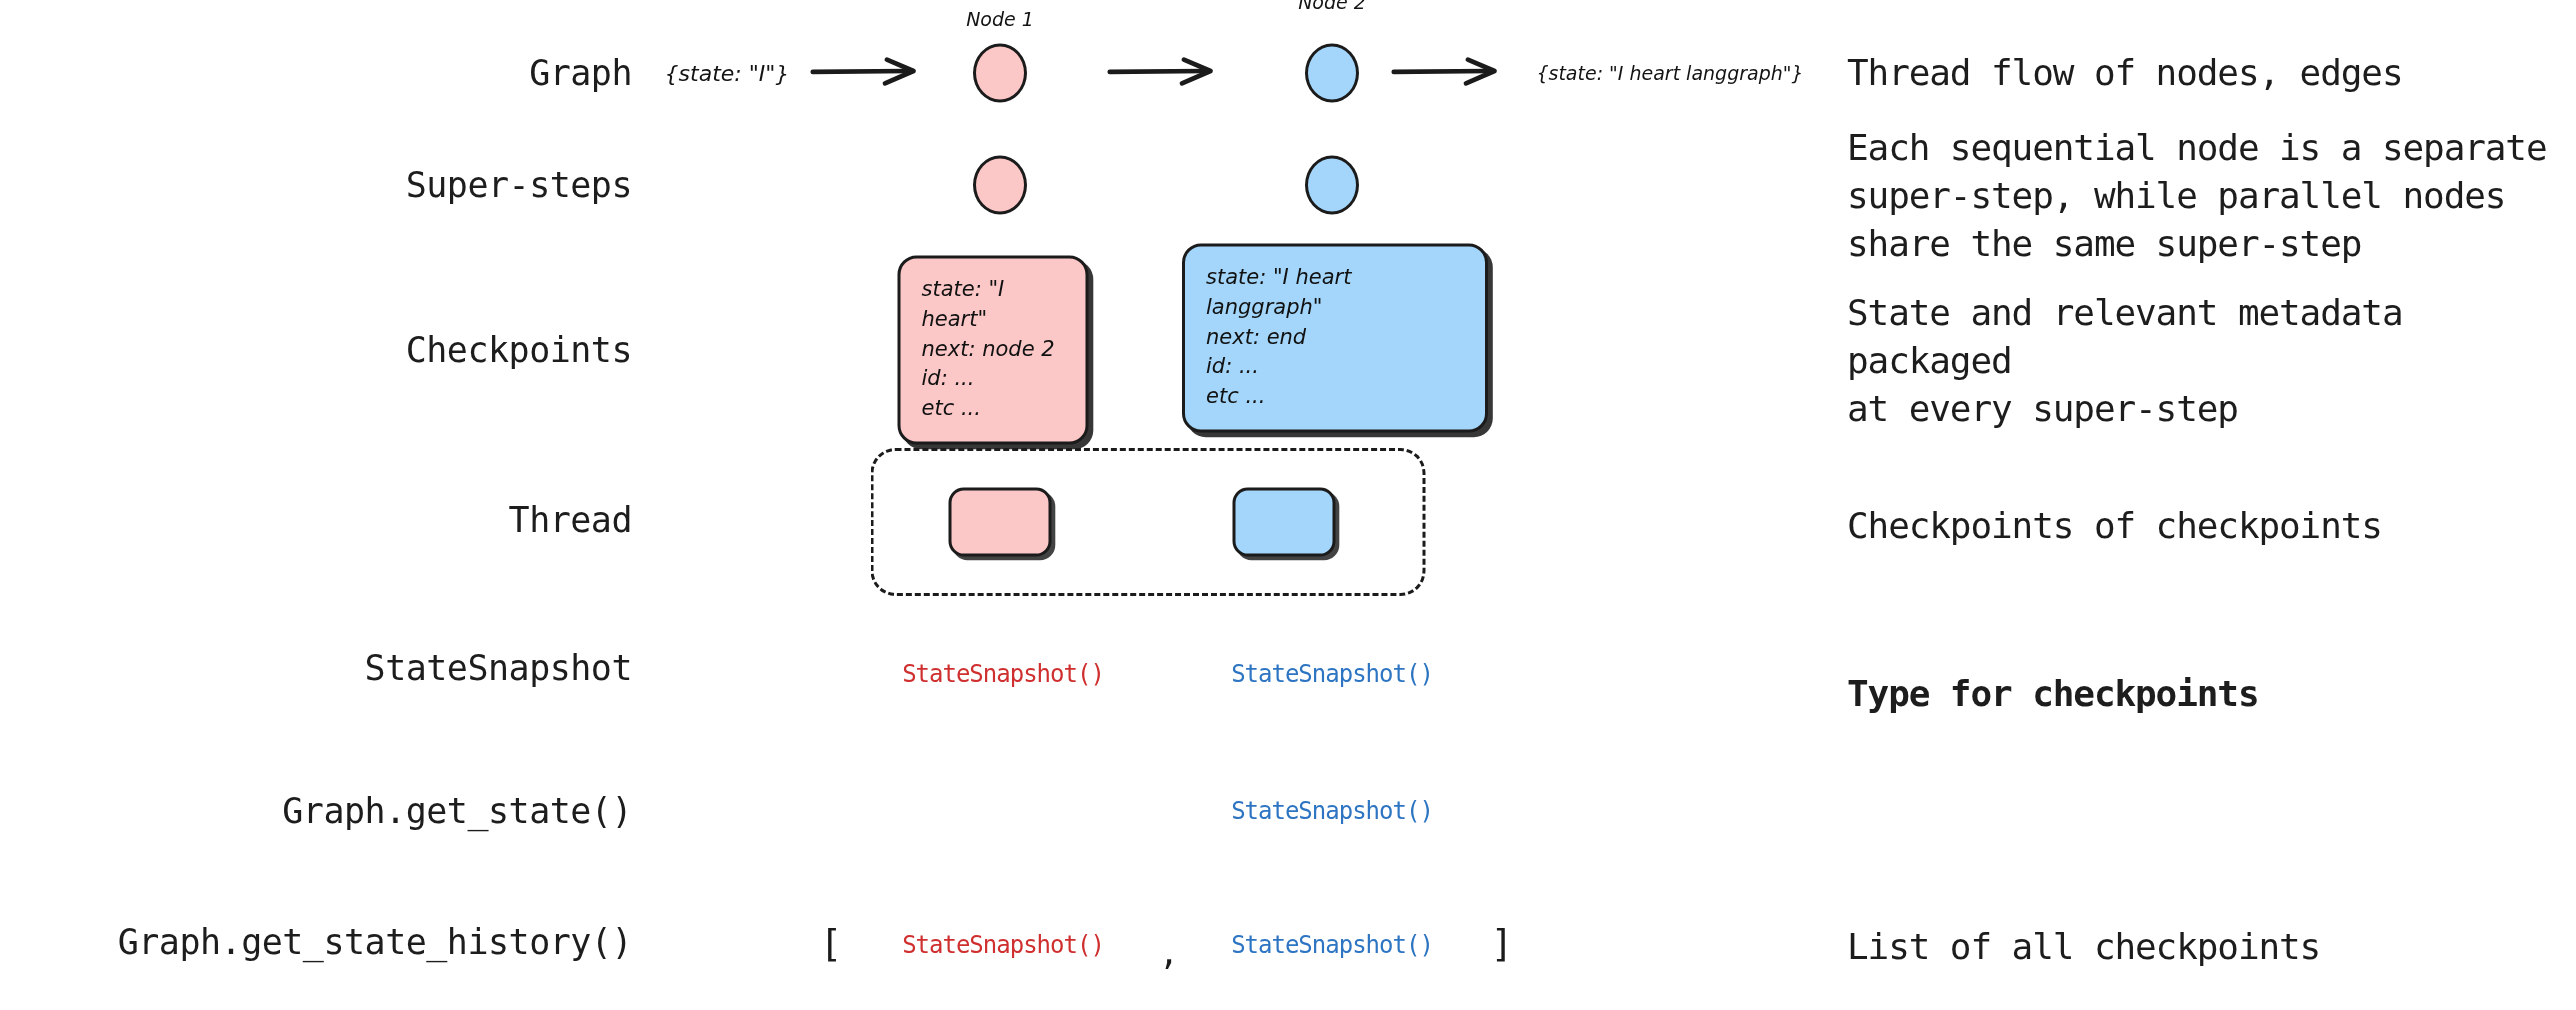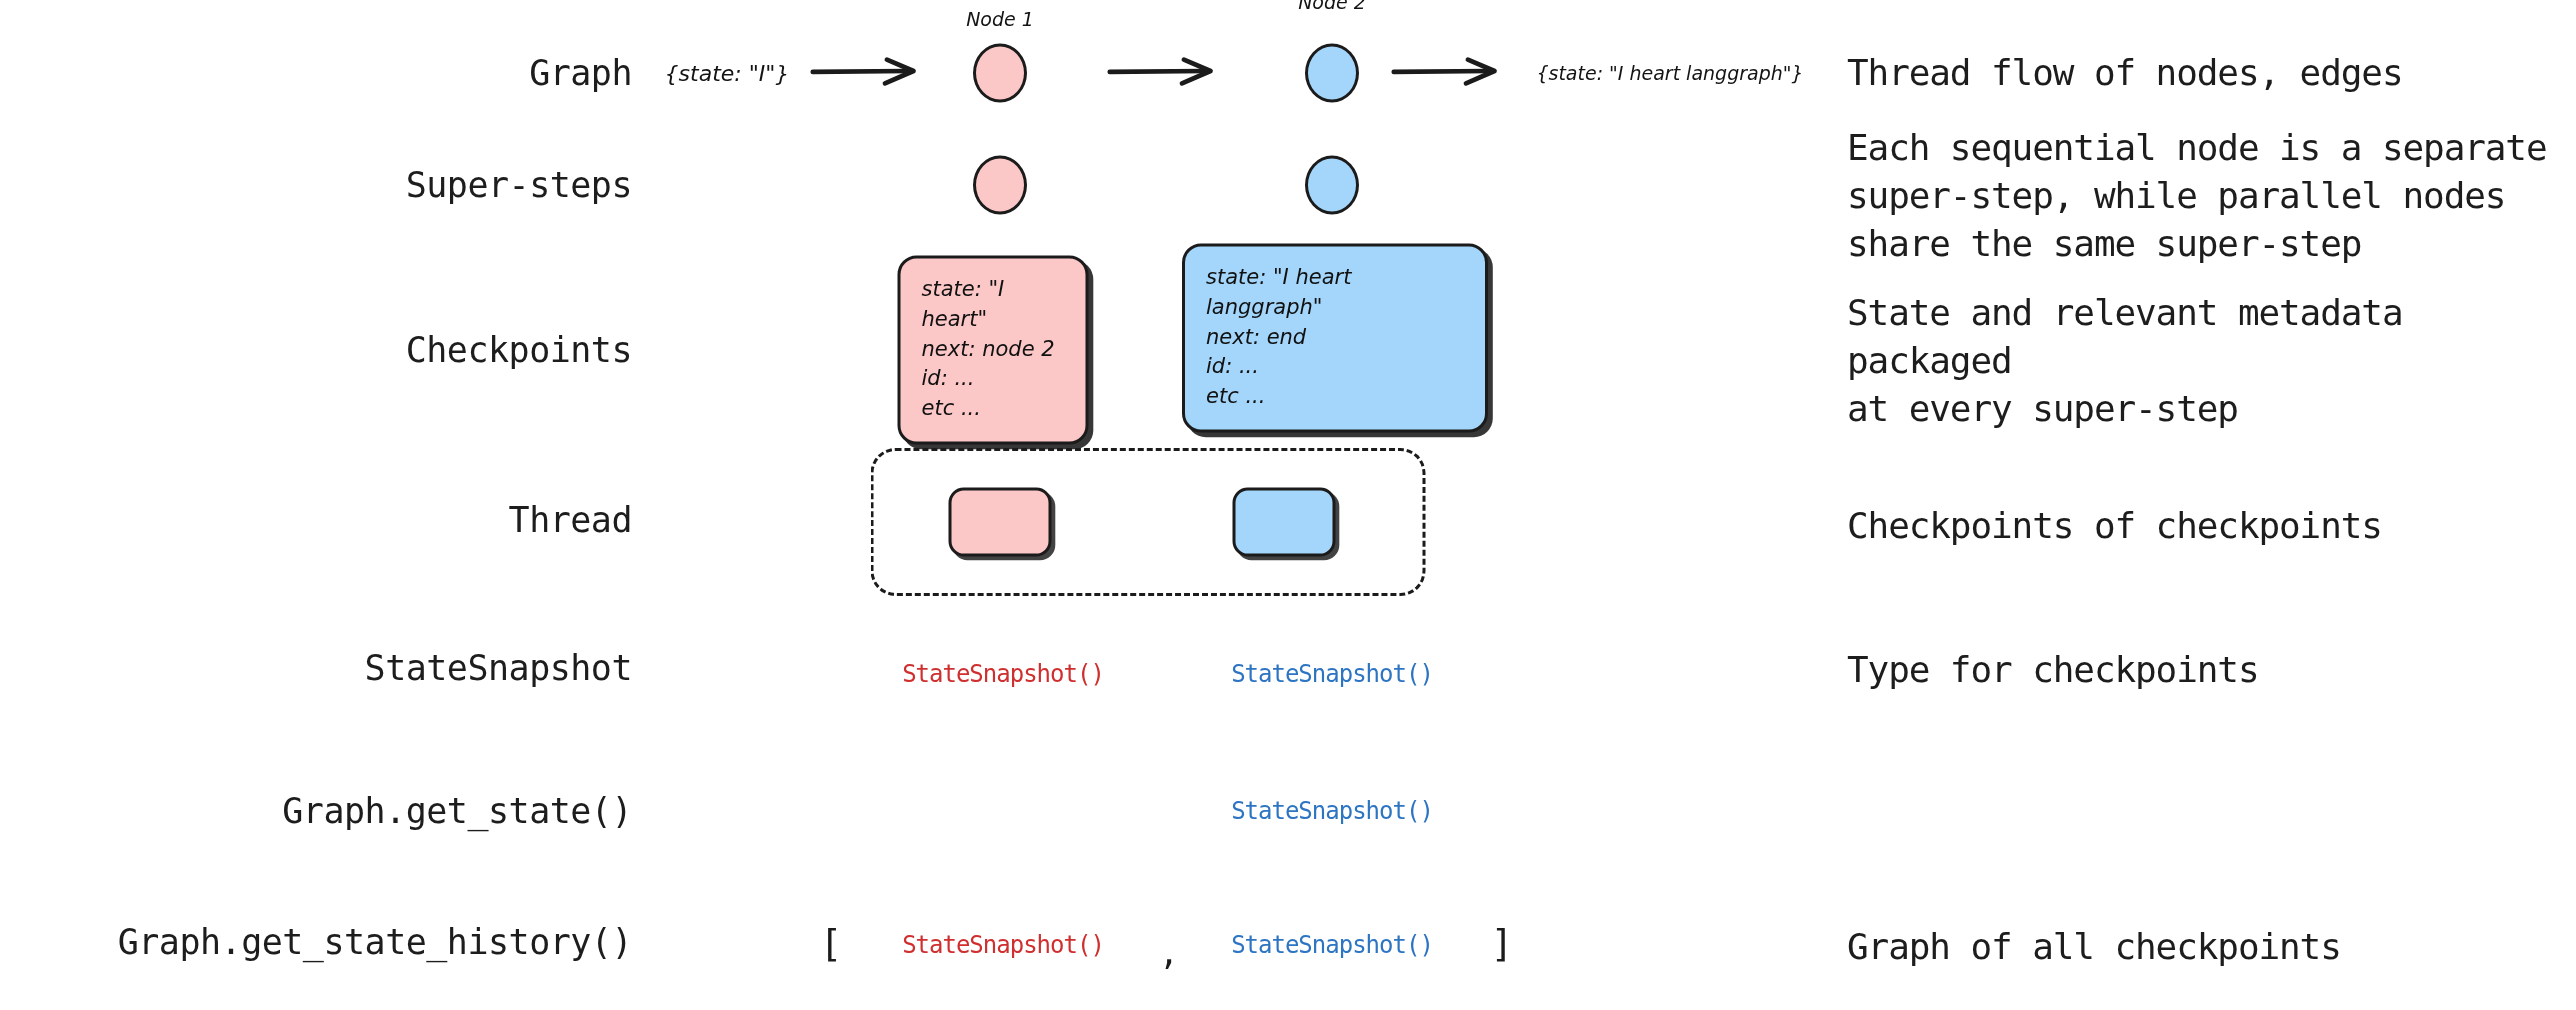--- a/index.html
+++ b/index.html
@@ -209,25 +209,25 @@
   <div class="row-desc" style="top:289px;">State and relevant metadata packaged
 at every super-step</div>
 
   <div class="thread-box" style="left:1148px; top:522px; width:555px; height:148px;"></div>
   <div class="thread-chip pink" style="left:1000px; top:522px;"></div>
   <div class="thread-chip blue" style="left:1284px; top:522px;"></div>
   <div class="row-desc mid" style="top:526px;">Checkpoints of checkpoints</div>
 
   <div class="snap red" style="left:1003px; top:674px;">StateSnapshot()</div>
   <div class="snap blue" style="left:1332px; top:674px;">StateSnapshot()</div>
-  <div class="row-desc mid" style="top:670px;">Type for checkpoints</div>
+  <div class="row-desc mid" style="top:694px;font-weight:bold;">Type for checkpoints</div>
 
   <div class="snap blue" style="left:1332px; top:811px;">StateSnapshot()</div>
 
   <div class="bracket" style="left:831px; top:943px;">[</div>
   <div class="snap red" style="left:1003px; top:945px;">StateSnapshot()</div>
   <div class="comma" style="left:1169px; top:952px;">,</div>
   <div class="snap blue" style="left:1332px; top:945px;">StateSnapshot()</div>
   <div class="bracket" style="left:1502px; top:943px;">]</div>
-  <div class="row-desc mid" style="top:947px;">Graph of all checkpoints</div>
+  <div class="row-desc mid" style="top:947px;">List of all checkpoints</div>
 
 </div>
 
 
 </body></html>

